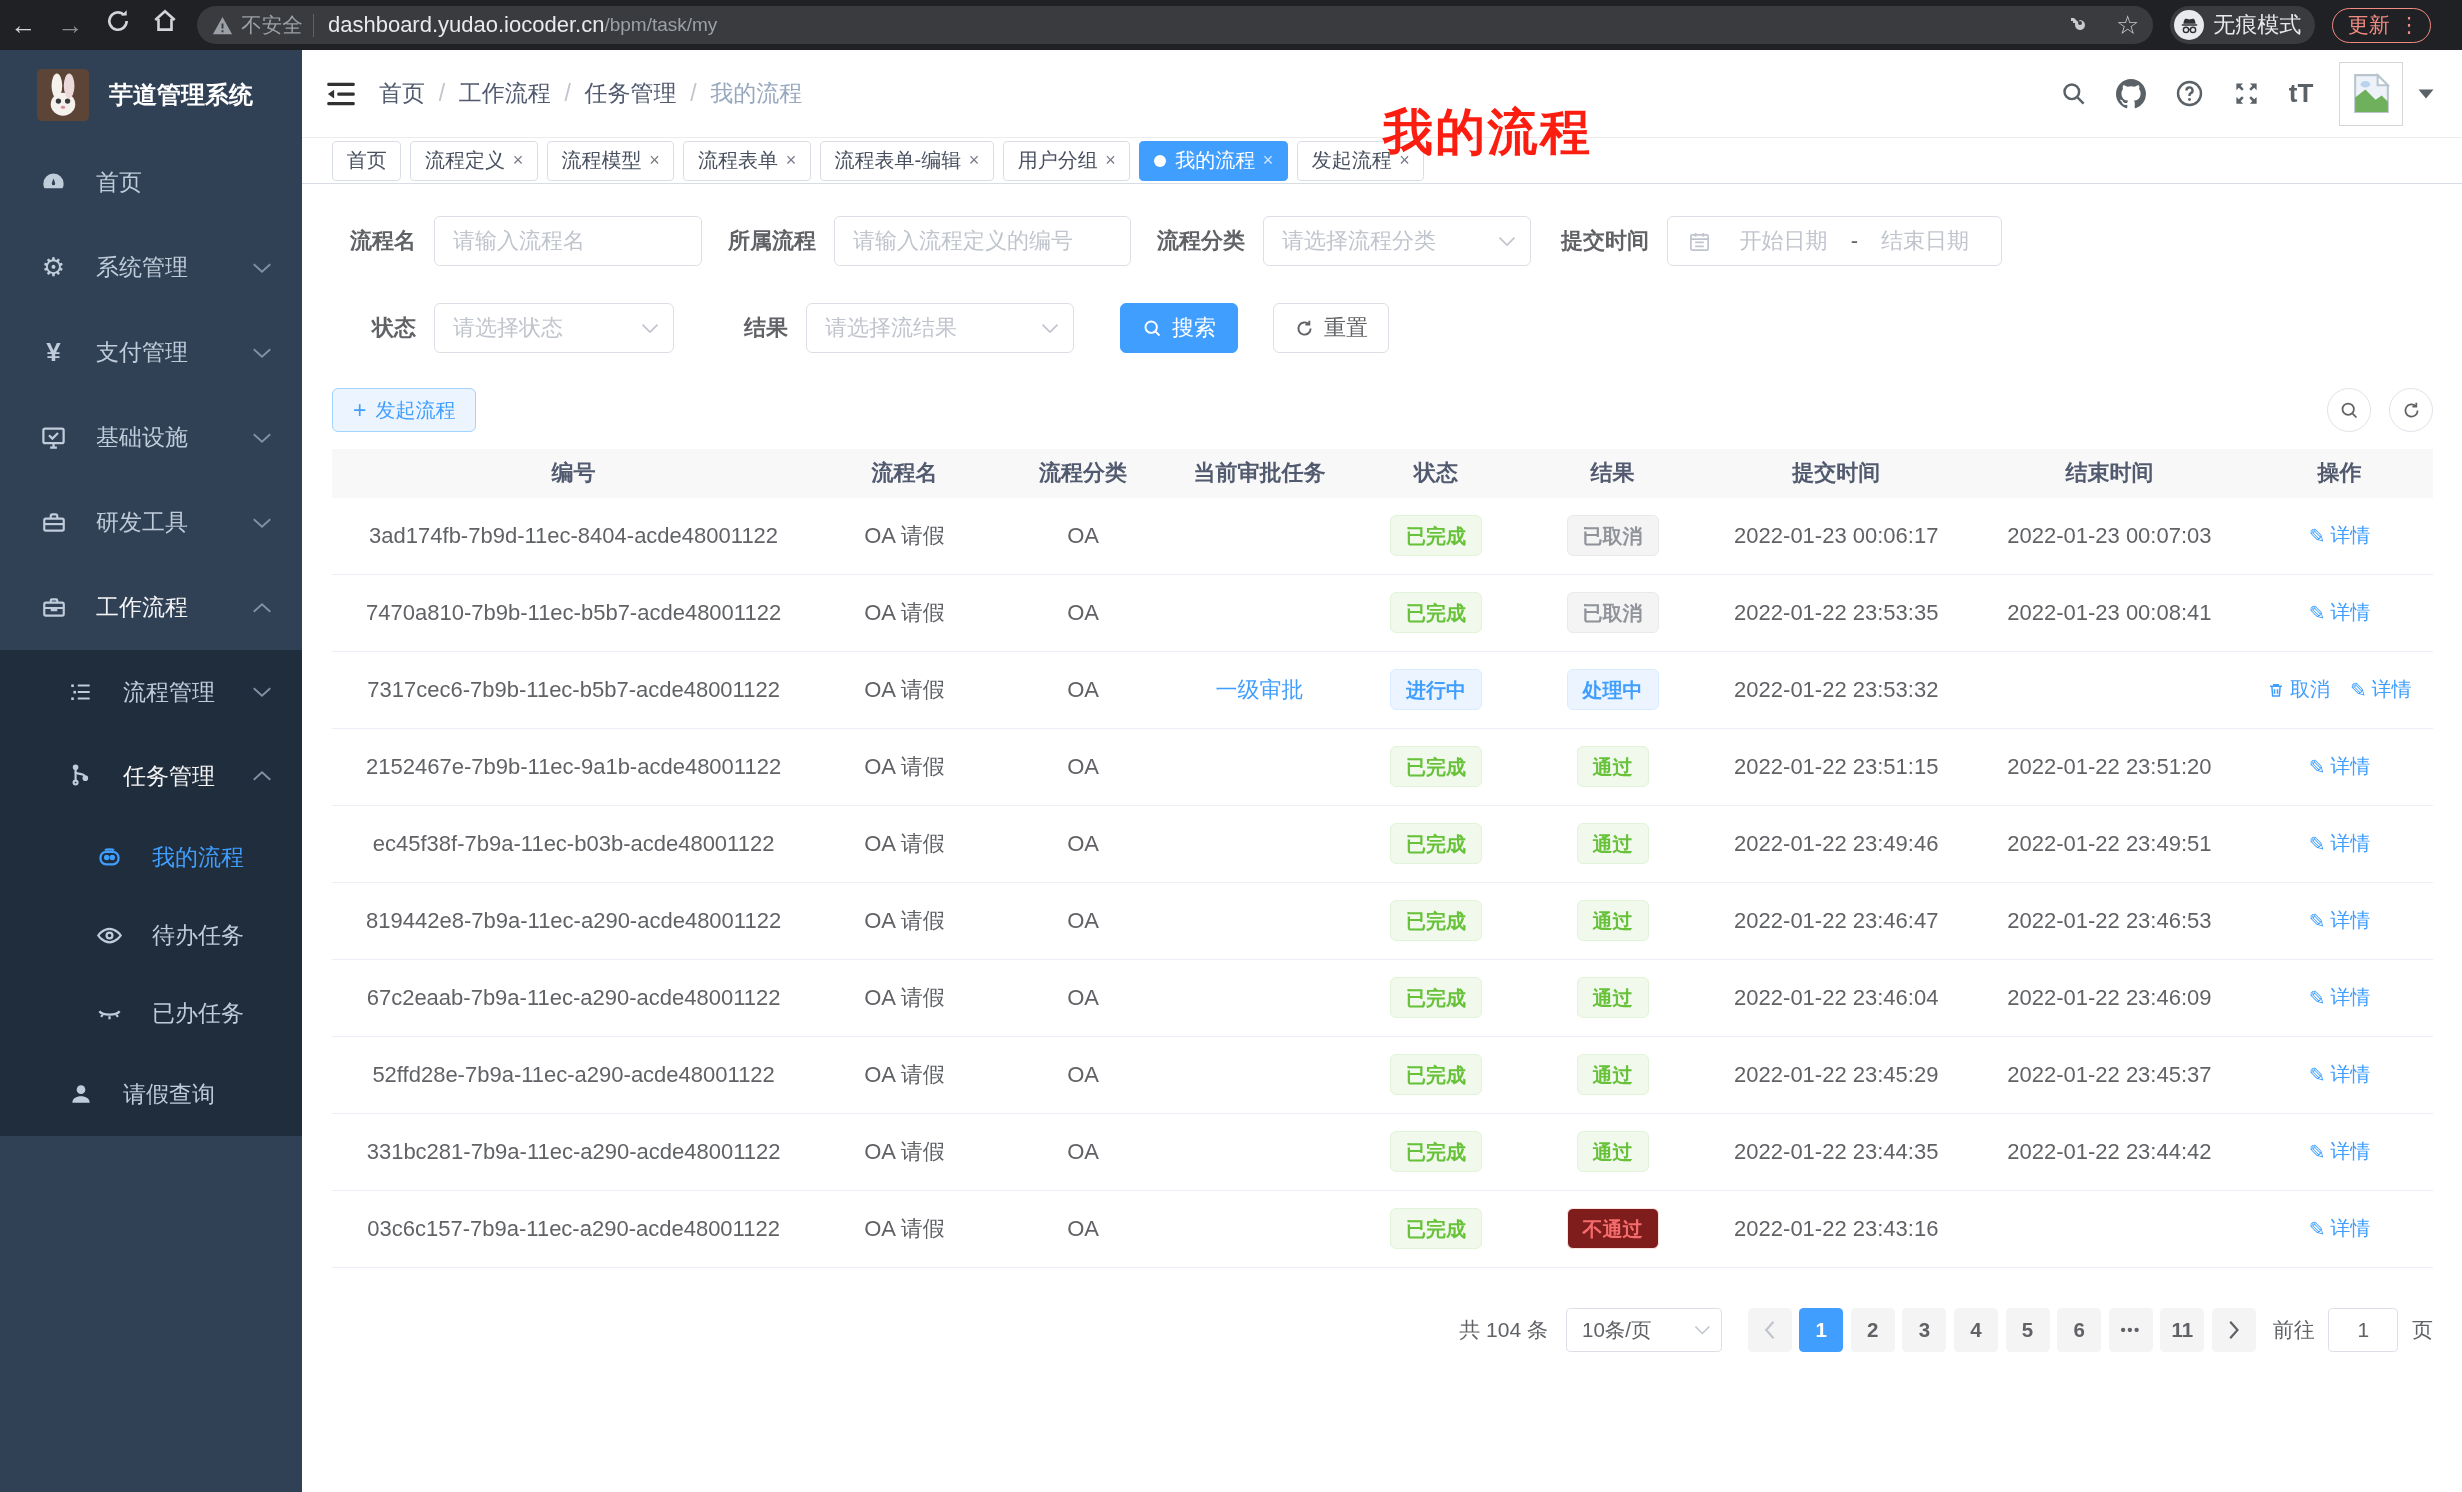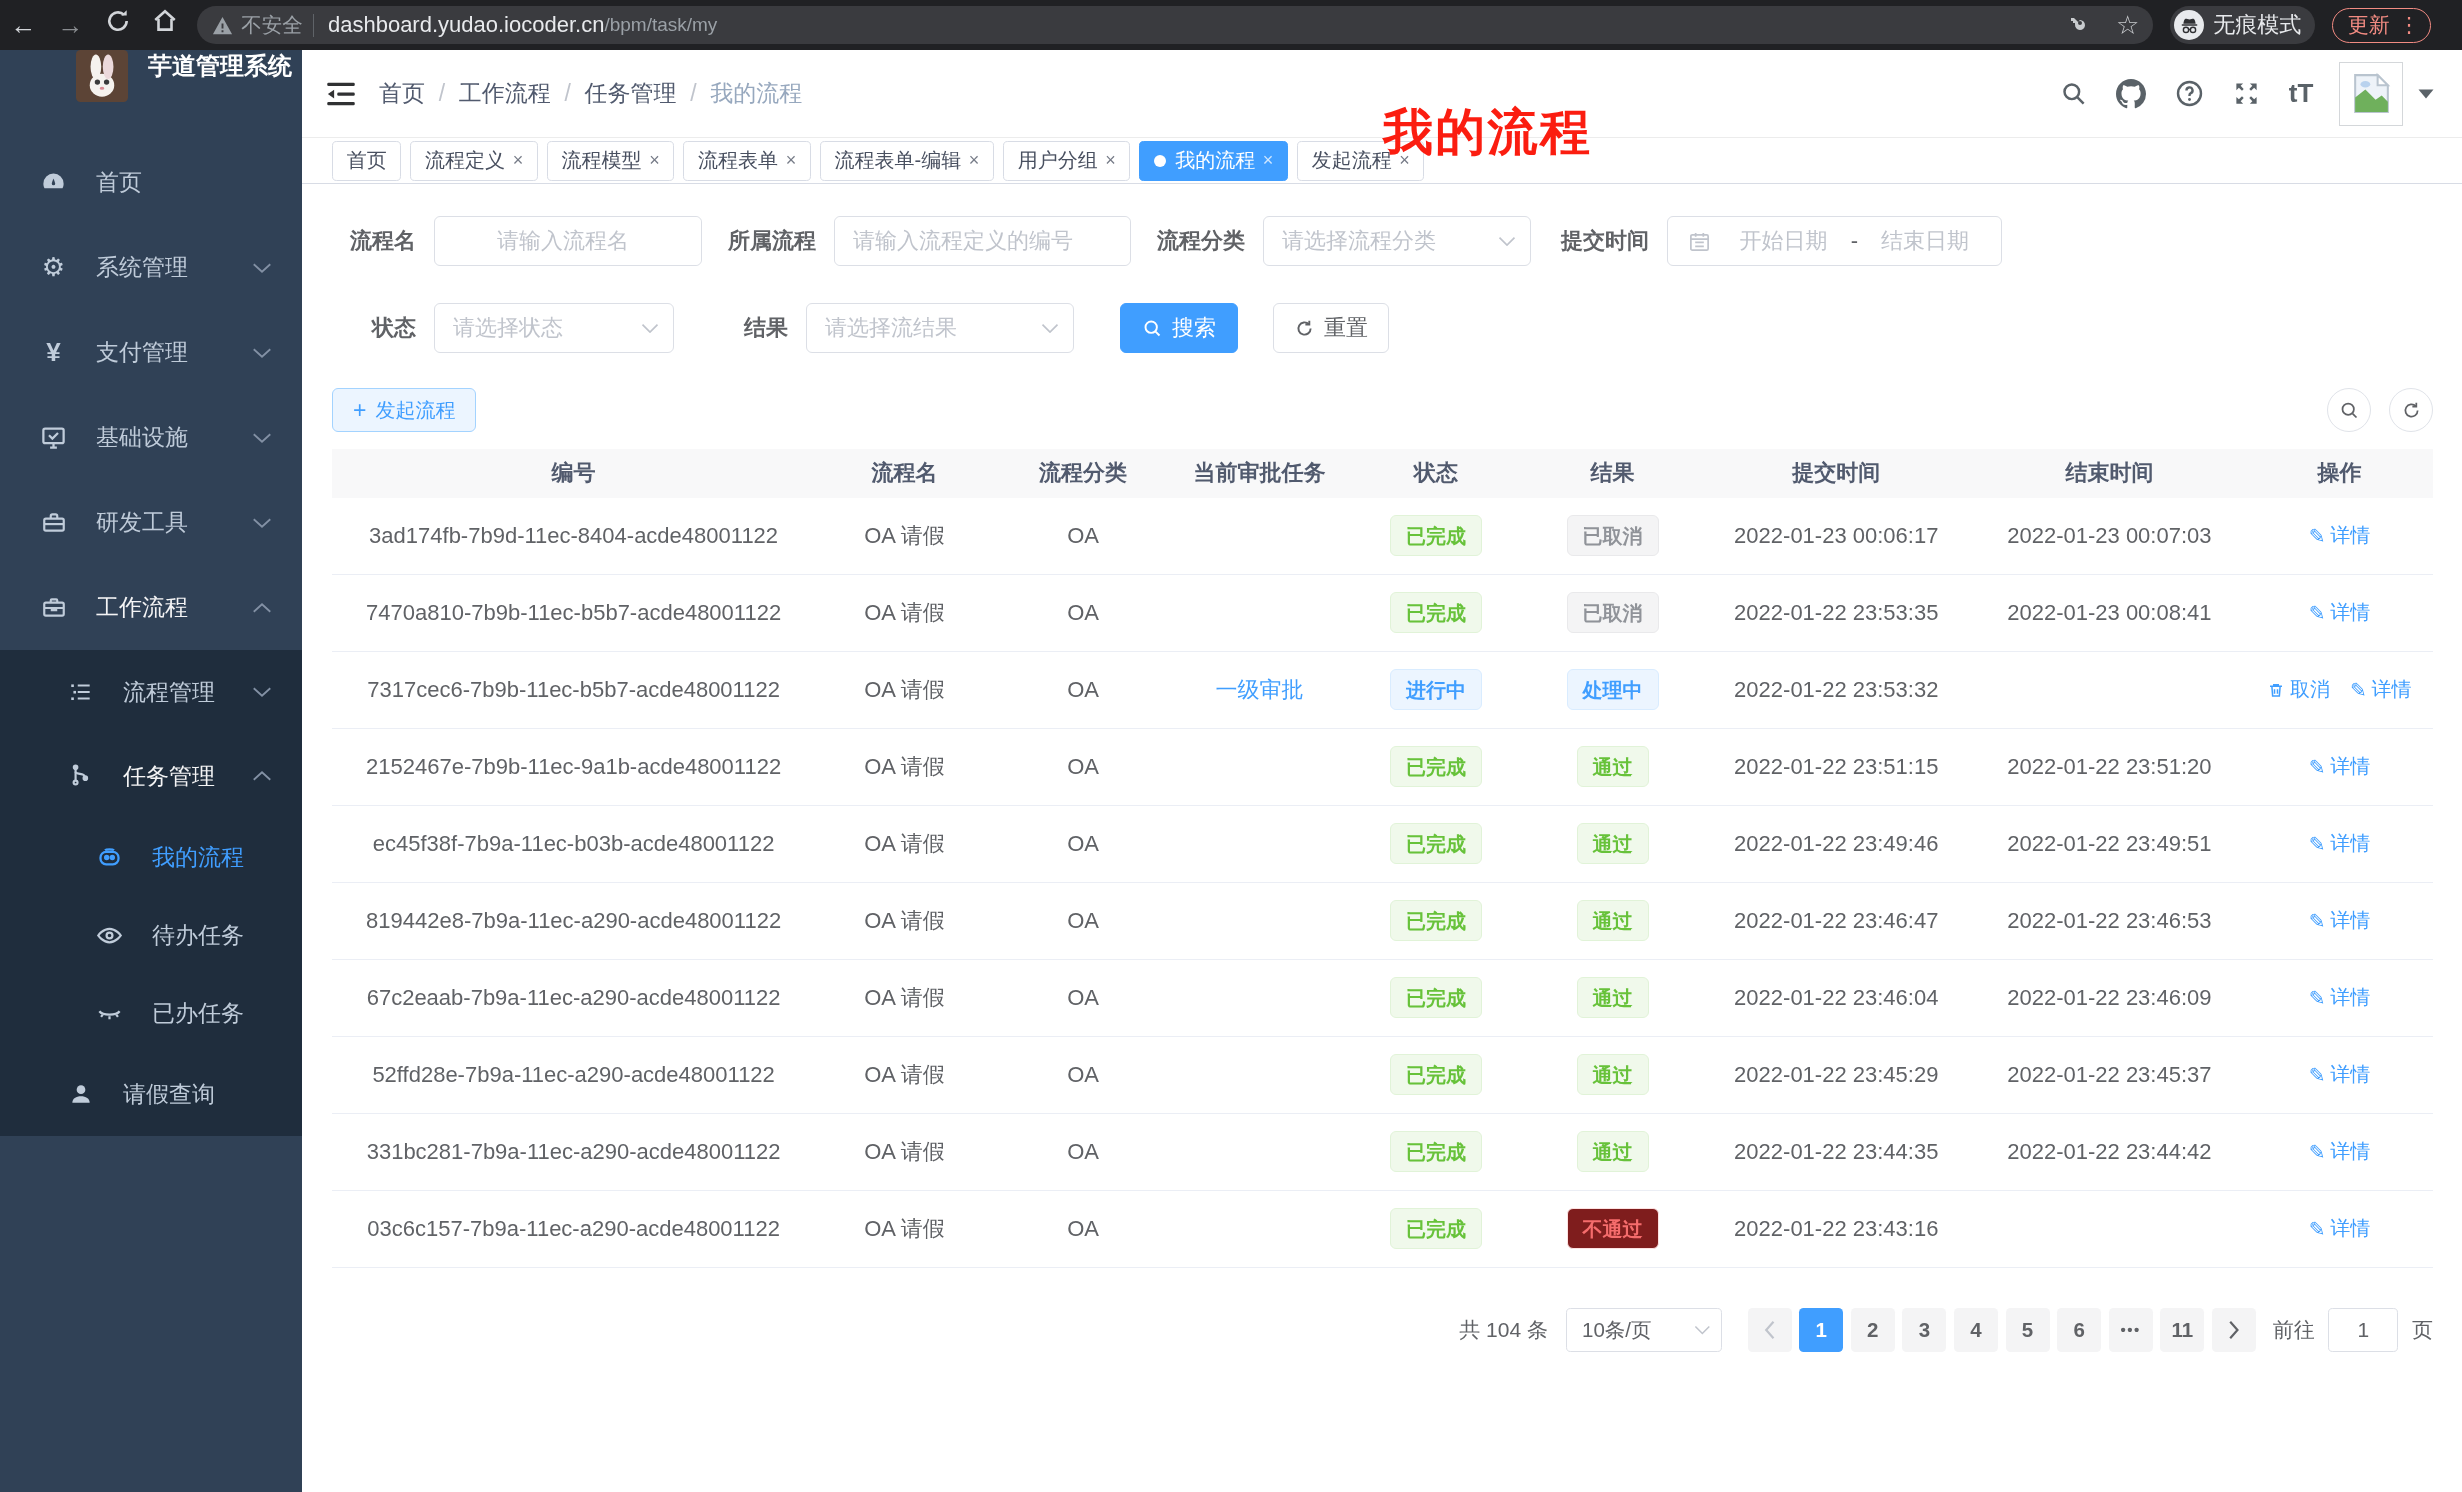--- a/index.html
+++ b/index.html
@@ -28,21 +28,21 @@
   #update-btn { margin-left:16.7px; height:35px; border:1.5px solid #f28b82; border-radius:18px;
     display:flex; align-items:center; padding:0 10.7px 0 15px; color:#f28b82; cursor:pointer; }
   #update-btn .u-label { font-size:21px; margin-right:9px; }
   #update-btn .u-dots { font-size:21px; letter-spacing:0; }
 
   
   #app { position:absolute; top:50px; left:0; width:2462px; height:1443px; display:flex; }
 
   
   #sidebar { width:302px; background:#304156; flex:none; position:relative; }
-  #logo-row { height:90px; display:flex; padding-left:76px; }
+  #logo-row { height:90px; display:flex; align-items:center; padding-left:37px; }
   #logo-img { width:52px; height:52px; border-radius:4.6px; overflow:hidden; flex:none; }
   #logo-title { color:#fff; font-size:24px; font-weight:bold; margin-left:20px; white-space:nowrap; }
   .menu-item { display:flex; align-items:center; height:85px; padding:0 30px 0 37px;
     color:#bfcbd9; font-size:23px; cursor:pointer; }
   .menu-item .mi-icon { width:33px; display:flex; justify-content:center; color:#c0ccda; font-size:26px; }
   .menu-item .mi-label { margin-left:26px; white-space:nowrap; }
   .menu-item .mi-chevron { margin-left:auto; color:#8391a5; display:flex; }
   .submenu { background:#1f2d3d; }
   .menu-item.lvl2 { height:84px; padding-left:64px; }
   .menu-item.lvl3 { height:78px; padding-left:93px; }
@@ -473,21 +473,21 @@
       <span class="tv-tab">
           <span>发起流程</span>
           <span class="close">×</span>
         </span>
     </div>
 
     <div id="content">
 
       <div class="form-row">
         <span class="f-label w110">流程名</span>
-        <span class="f-input" style="width:268px;padding-left:44px;">
+        <span class="f-input" style="width:268px;">
           <input placeholder="请输入流程名" style="">
         </span>
         <span class="f-label w120 ml30">所属流程</span>
         <span class="f-input" style="width:297px;">
           <input placeholder="请输入流程定义的编号" style="">
         </span>
         <span class="f-label w120 ml30">流程分类</span>
         <span class="f-select" style="width:268px;">
           <span class="ph">请选择流程分类</span>
           <span class="caret">

